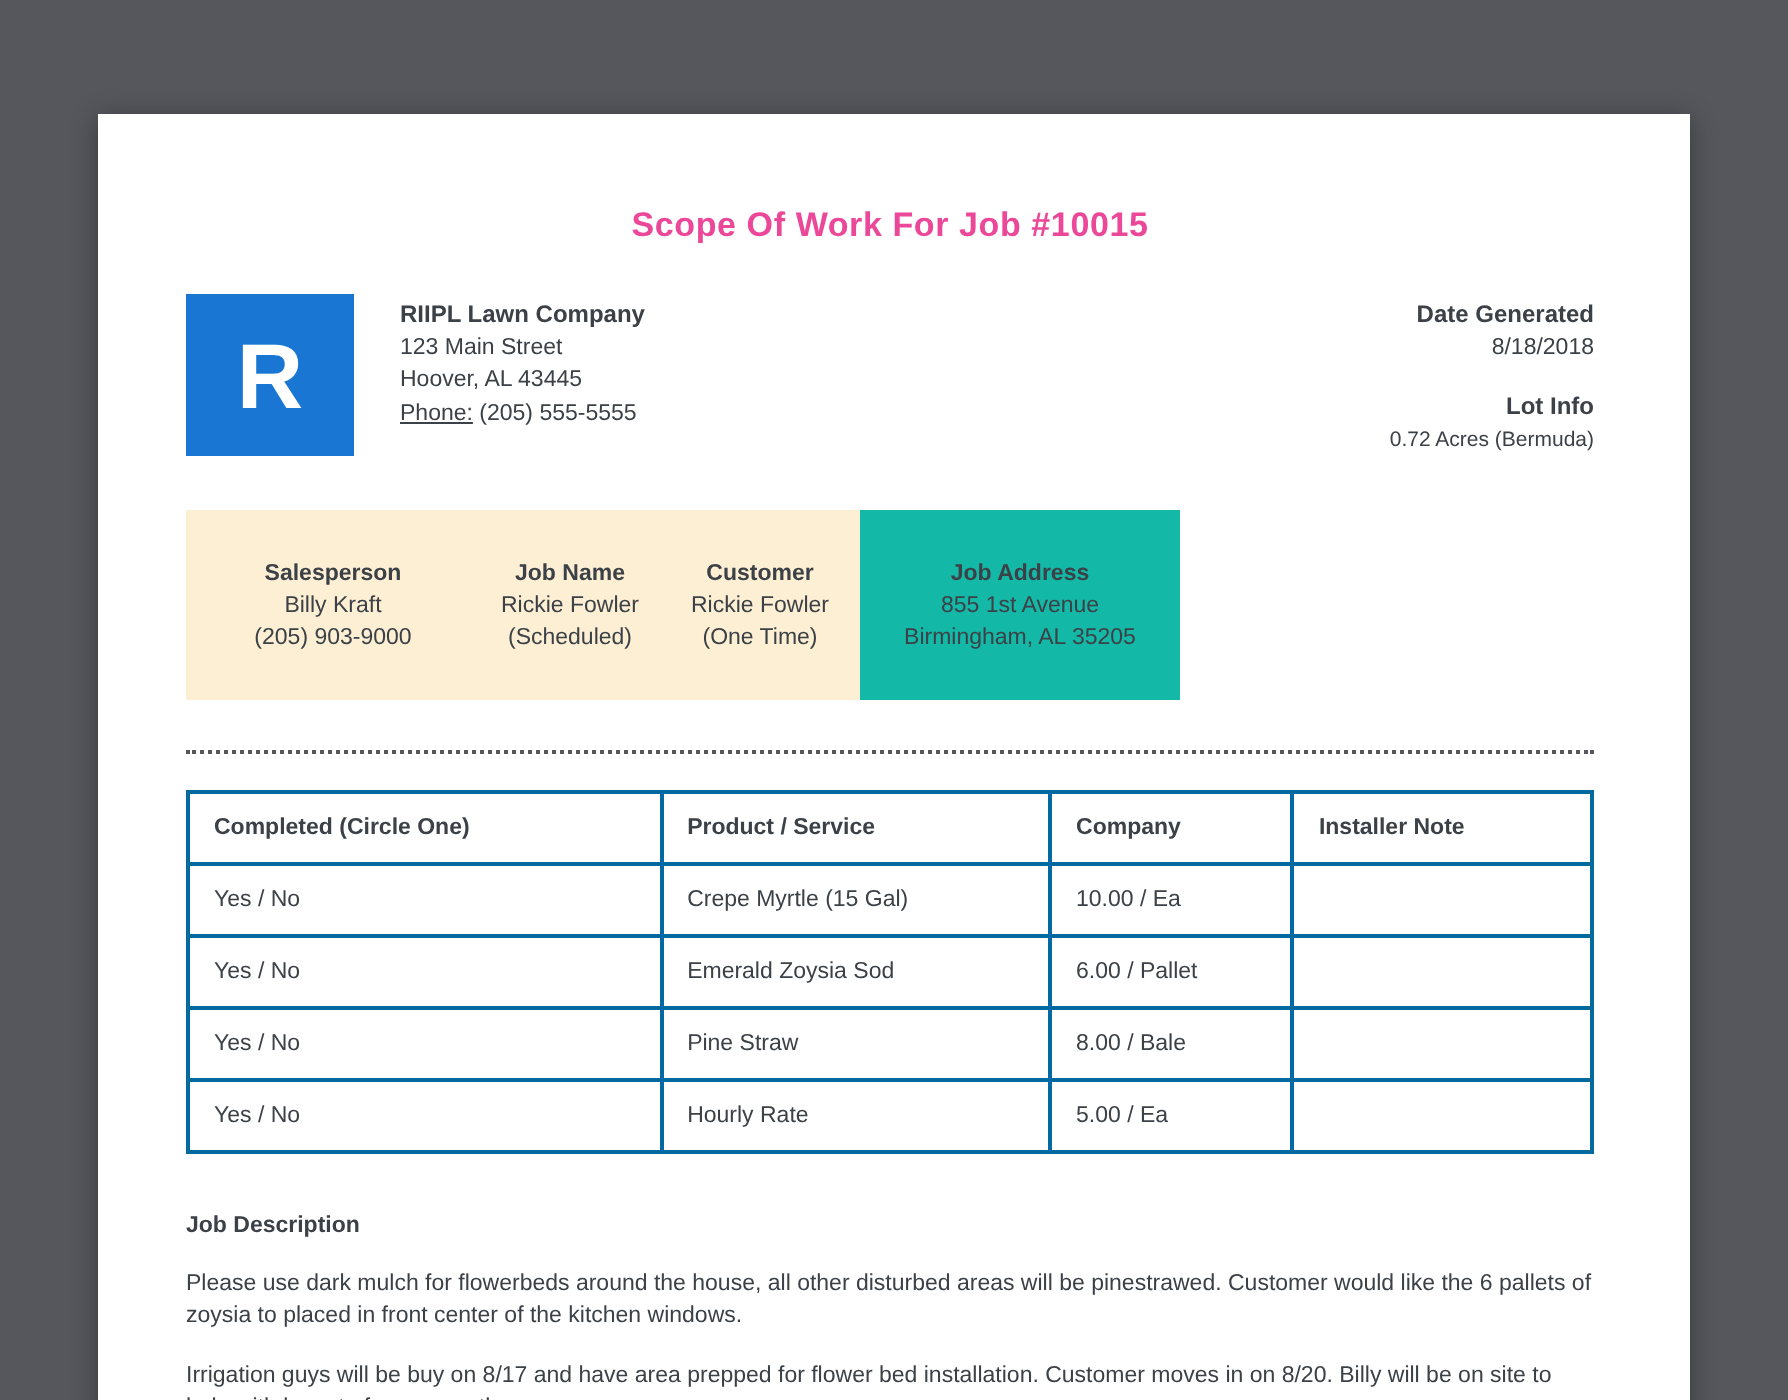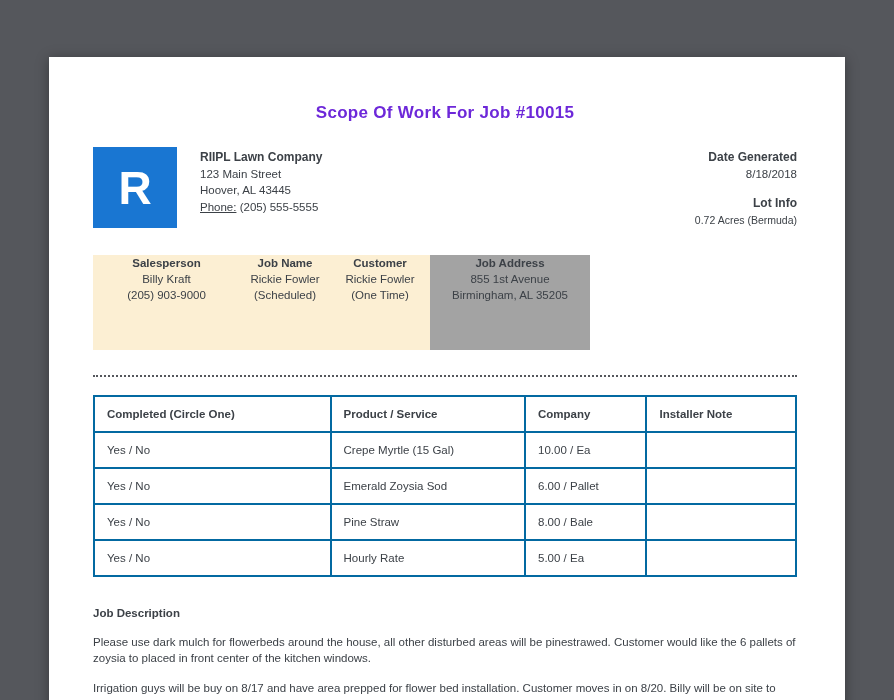--- a/index.html
+++ b/index.html
@@ -19,21 +19,21 @@
     padding: 46px 48px 60px 44px;
     min-height: 980px;
     box-shadow: 0 2px 12px rgba(0,0,0,0.35);
   }
   .title {
     margin: 0 0 24px;
     text-align: center;
     font-size: 17px;
     font-weight: 600;
     letter-spacing: 0.3px;
-    color: #6d28d9;
+    color: #ec4899;
   }
   .header-row {
     display: flex;
     align-items: flex-start;
     margin-top: 12px;
   }
   .logo {
     width: 84px;
     height: 81px;
     background: #1976d2;
@@ -67,26 +67,27 @@
   .meta-gap { margin-top: 13px; }
   .meta-small { font-size: 10.5px; }
   .summary {
     display: flex;
     margin-top: 27px;
     height: 95px;
   }
   .summary-col {
     background: #fcefd3;
     text-align: center;
+    padding-top: 24px;
     box-sizing: border-box;
     font-size: 11.5px;
     line-height: 16px;
     height: 100%;
   }
-  .summary-col.highlight { background: #a3a3a3; }
+  .summary-col.highlight { background: #14b8a6; }
   .summary-label { font-weight: 700; }
   .col-salesperson { flex: 0 0 147px; }
   .col-jobname     { flex: 0 0 90px; }
   .col-customer    { flex: 0 0 100px; }
   .col-jobaddress  { flex: 0 0 160px; }
   .dashed-divider {
     margin-top: 25px;
     border-top: 2px dotted #55575c;
     height: 0;
   }

